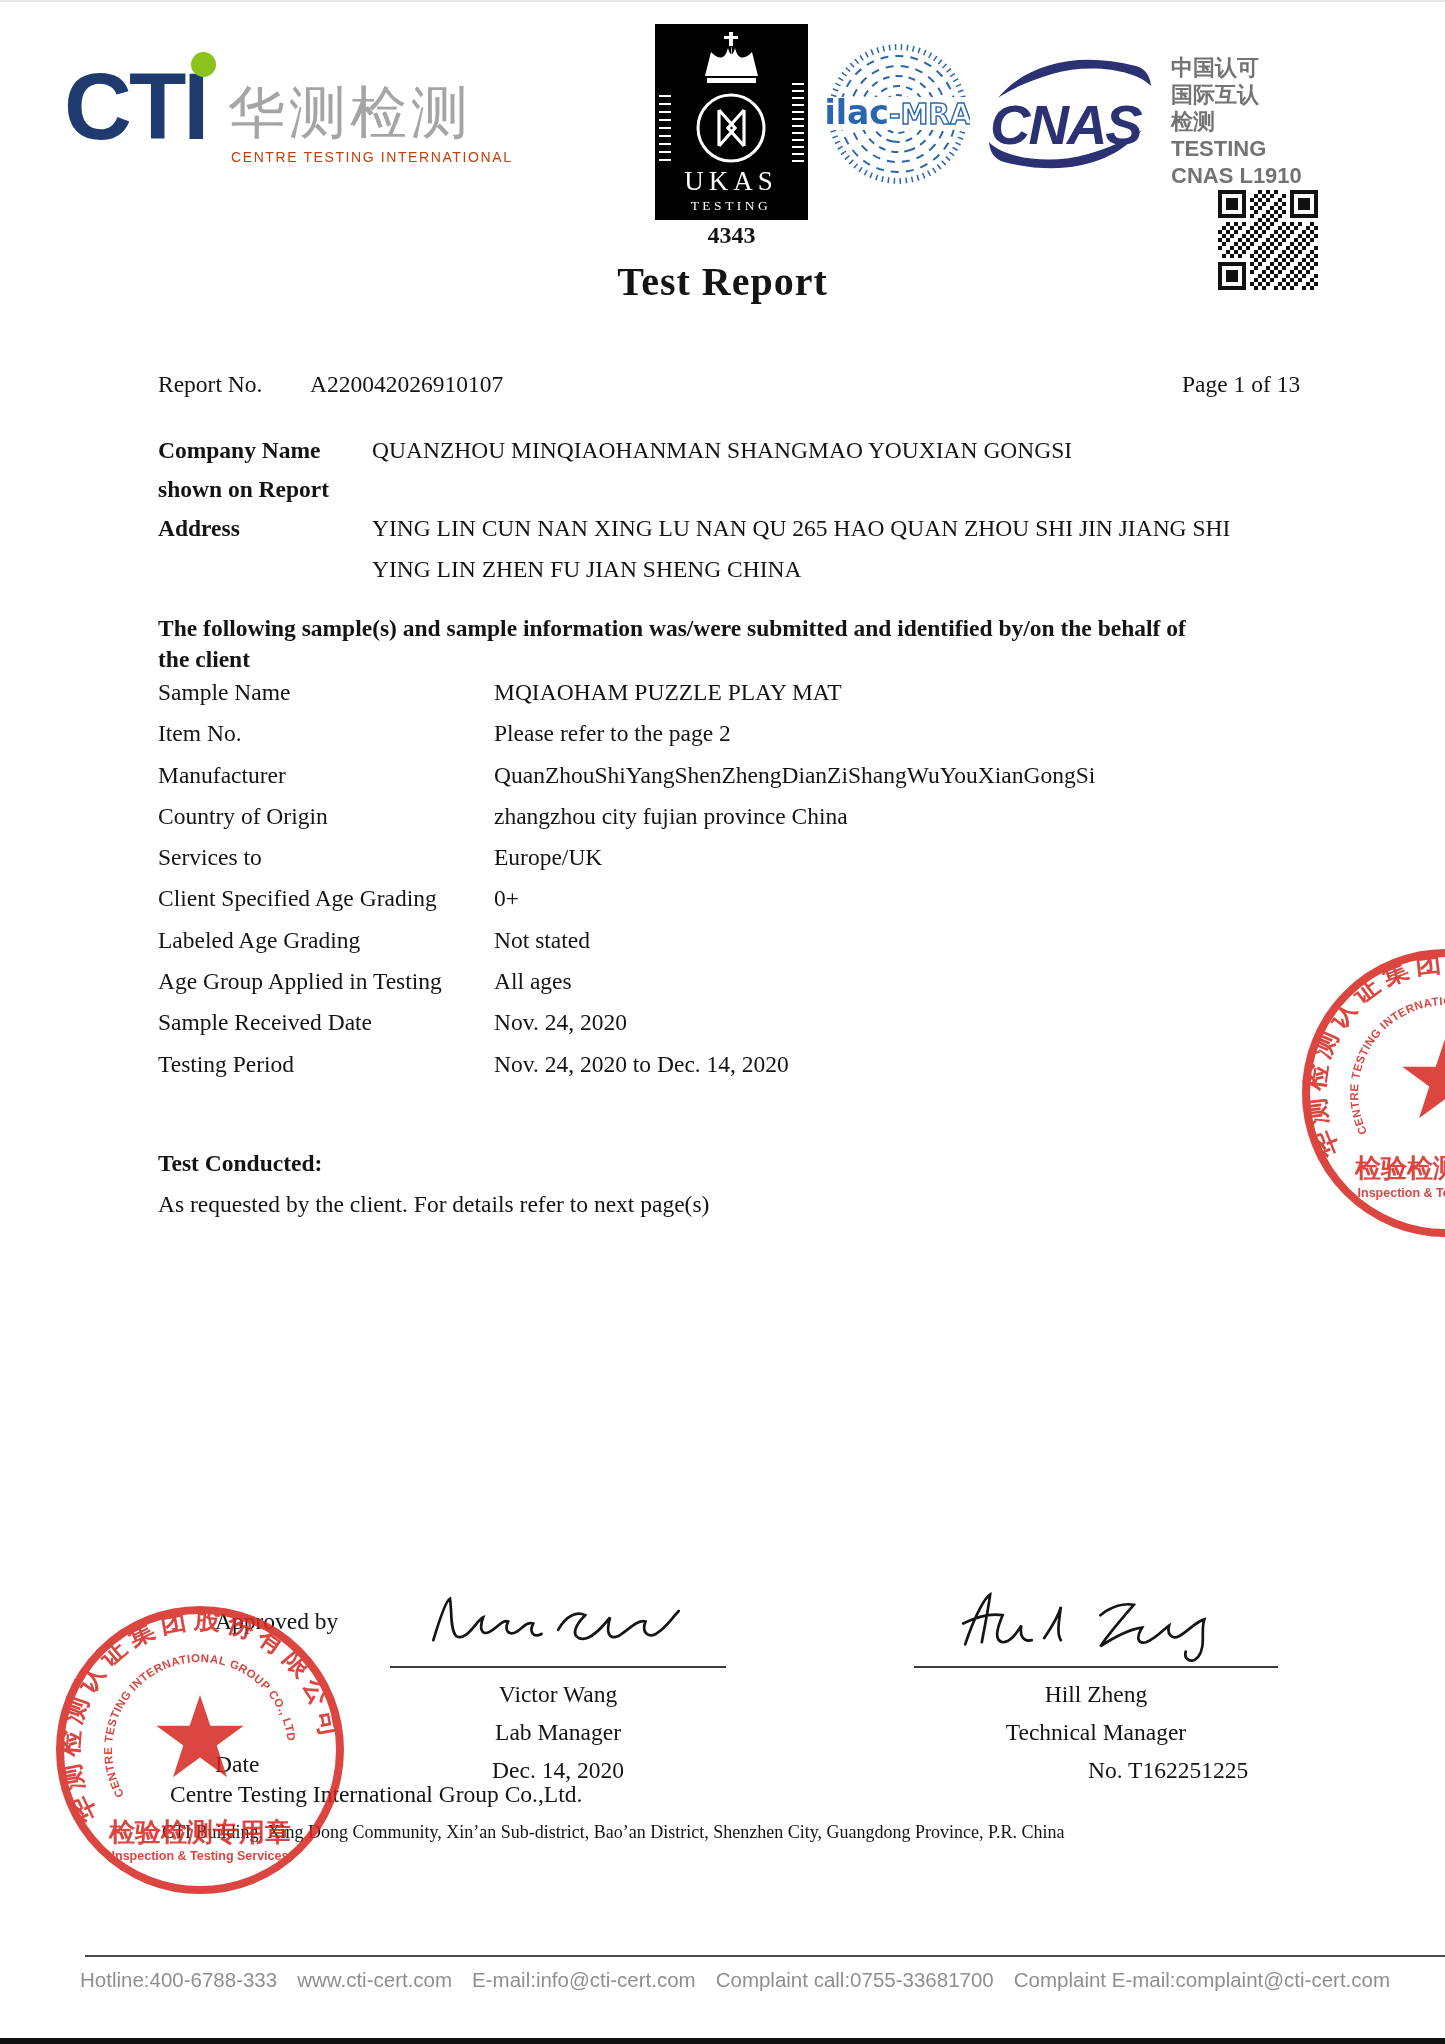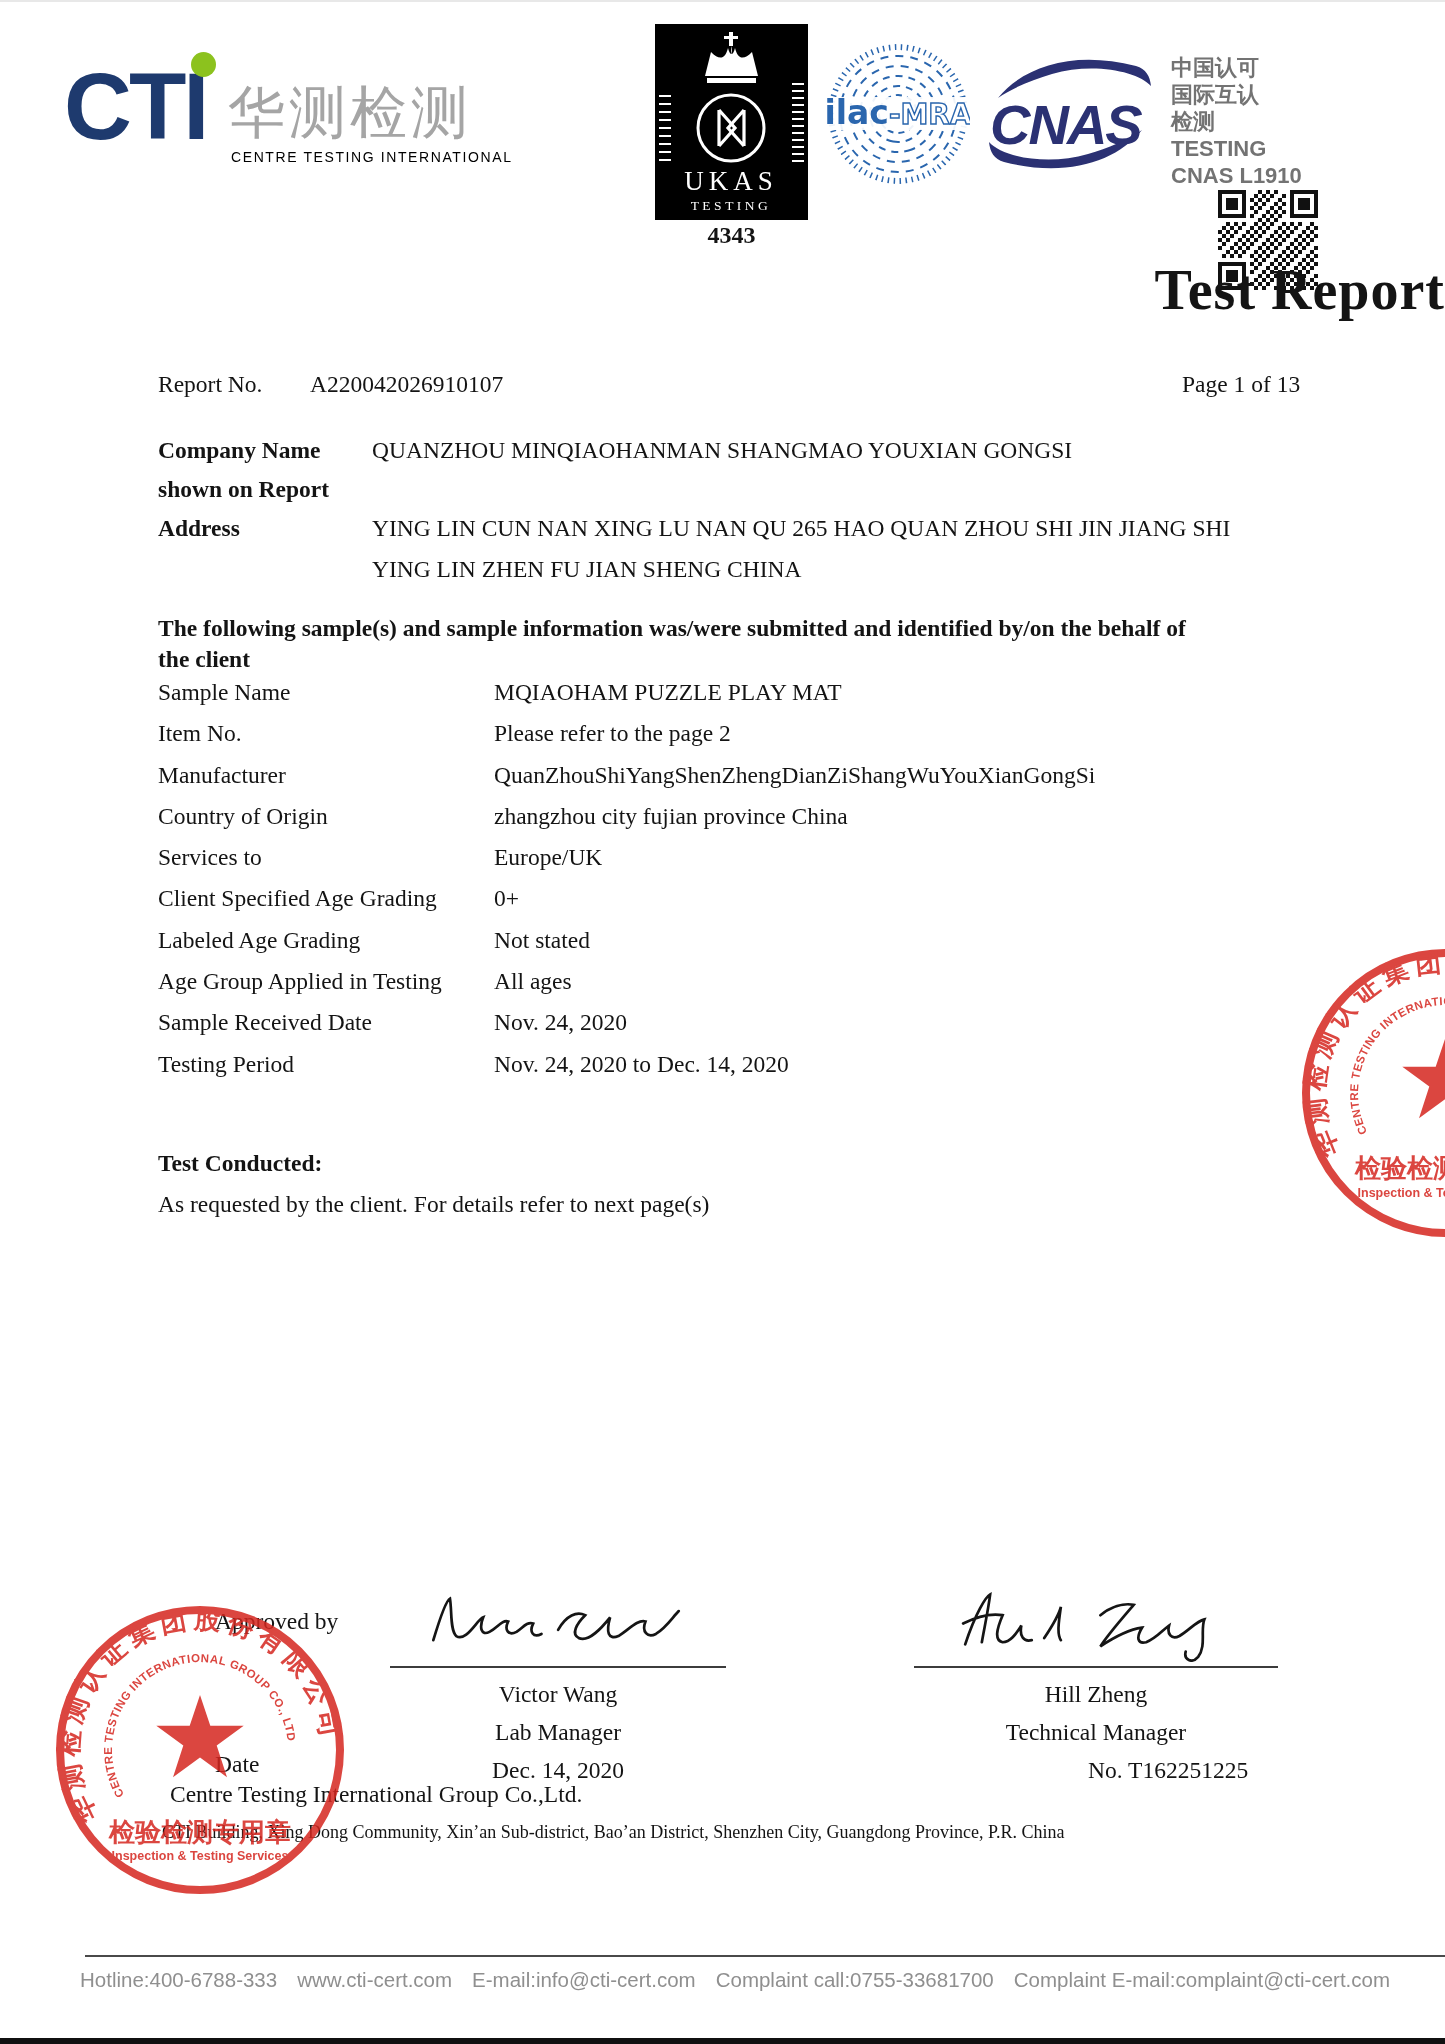--- a/index.html
+++ b/index.html
@@ -6,28 +6,28 @@
   .page{position:relative;width:1445px;height:2044px;margin:2px auto;background:#fff;
         font-family:"Liberation Serif",serif;color:#141414;overflow:hidden;}
   .abs{position:absolute;}
   .b{font-weight:bold;}
   .body-text{font-size:23.5px;line-height:1.25;}
   
   .cti-text{font-family:"Liberation Sans",sans-serif;font-weight:bold;font-size:94px;
             color:#1e3a6e;letter-spacing:-3px;line-height:1;}
   .cti-dot{width:25px;height:25px;border-radius:50%;background:#8cc21e;}
   .cti-cn{font-family:"DejaVu Sans",sans-serif;font-size:57px;color:#a5a5a5;letter-spacing:4px;line-height:1;}
-  .cti-sub{font-family:"Liberation Sans",sans-serif;font-size:14px;color:#000000;letter-spacing:1.6px;}
+  .cti-sub{font-family:"Liberation Sans",sans-serif;font-size:14px;color:#c2410c;letter-spacing:1.6px;}
   
   .ukas-box{width:153px;height:196px;background:#000;}
   .ukas-num{width:153px;text-align:center;font-weight:bold;font-size:24px;}
   
   .acc{font-family:"DejaVu Sans",sans-serif;font-weight:bold;font-size:22px;color:#737373;line-height:27px;}
   
-  .title{width:1445px;text-align:right;font-size:56px;font-weight:bold;letter-spacing:1px;}
+  .title{width:1445px;text-align:center;font-size:40px;font-weight:bold;letter-spacing:1px;}
   
   .rows .row{display:flex;height:41.3px;align-items:flex-start;}
   .rows .row .lab{width:336px;flex:none;}
   
   .sigline{height:0;border-top:2px solid #3c3c3c;}
   .ctr{text-align:center;}
   
   .footer{display:flex;gap:29px;font-family:"Liberation Sans",sans-serif;
           font-size:20.5px;color:#8f8f8f;white-space:nowrap;}
   .footer-rule{height:0;border-top:2px solid #4a4a4a;}

